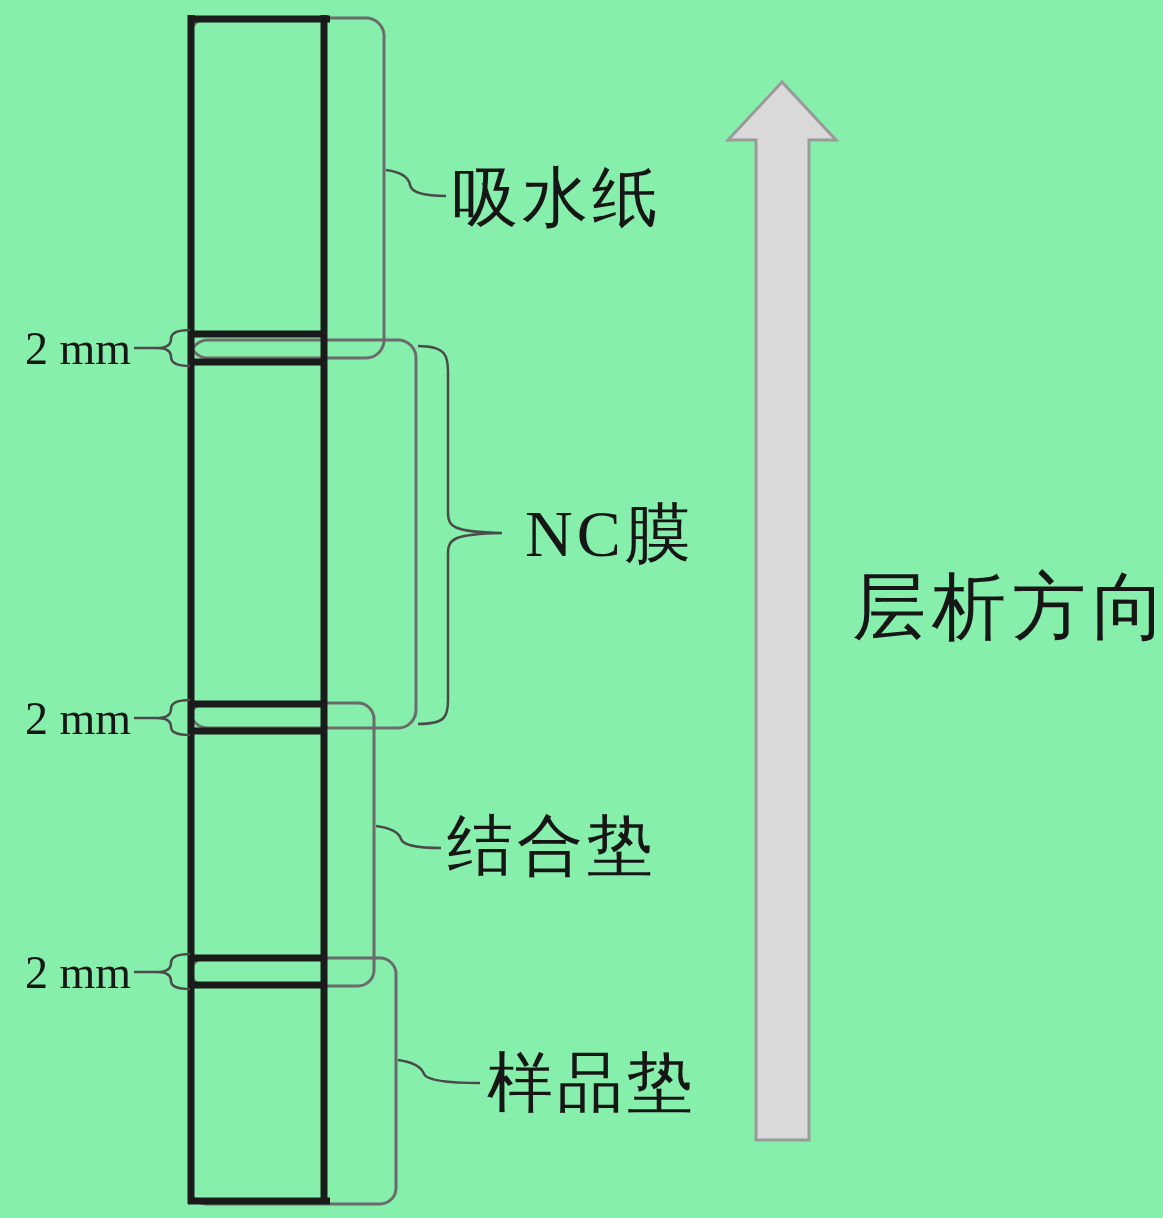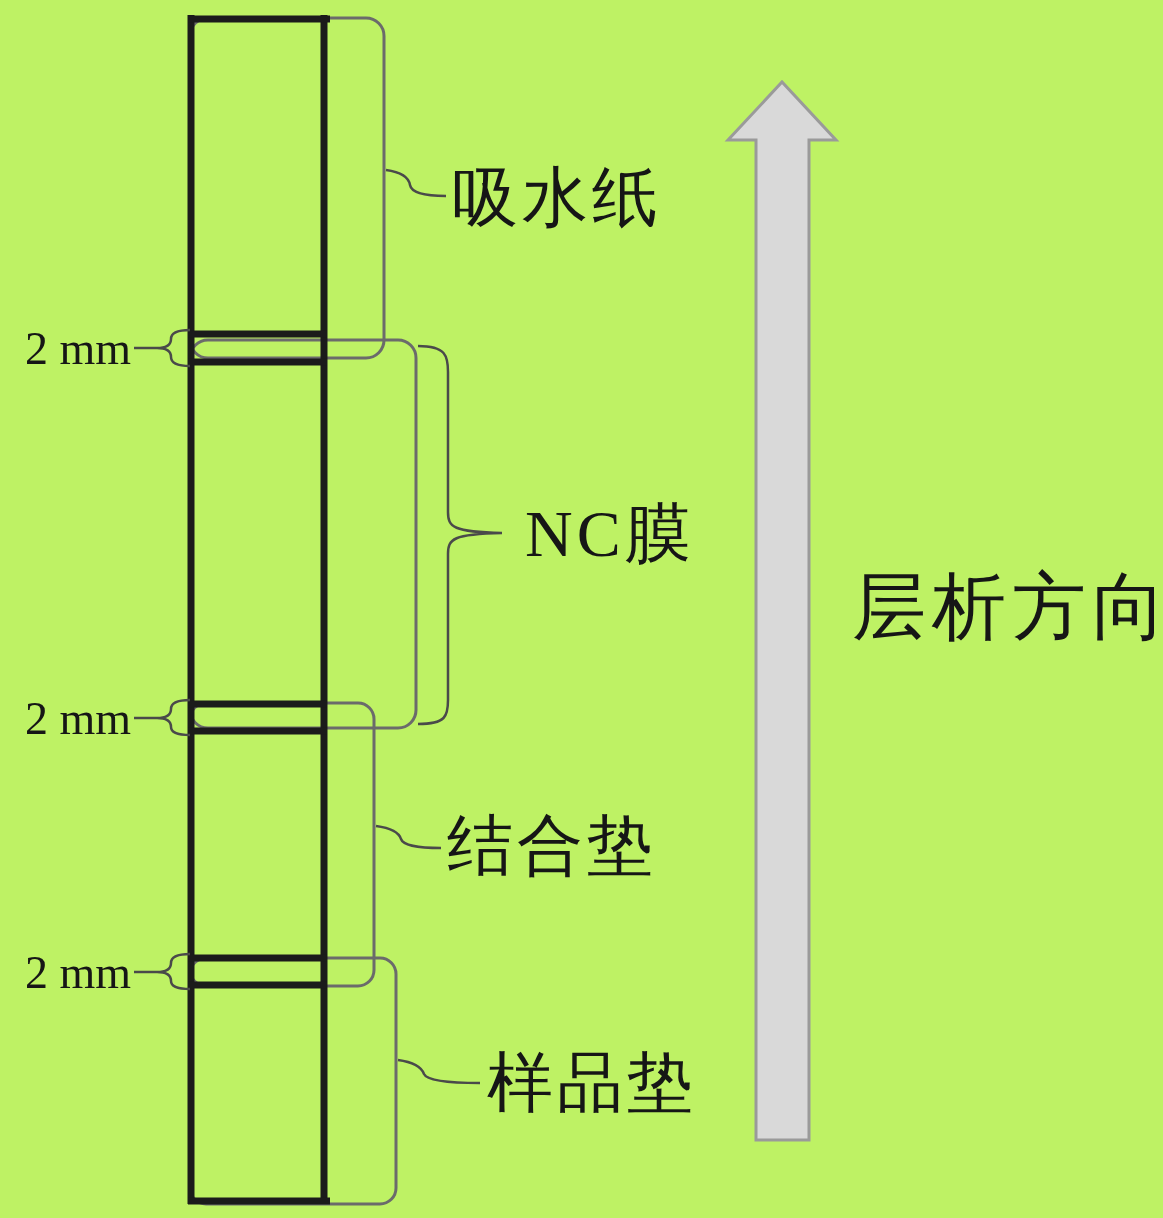--- a/index.html
+++ b/index.html
@@ -4,21 +4,21 @@
 <style>
   html, body {
     margin: 0;
     padding: 0;
     background: #ffffff;
   }
   .stage {
     position: relative;
     width: 1163px;
     height: 1218px;
-    background: #bef264;
+    background: #86efac;
     overflow: hidden;
   }
   svg { display: block; }
   text {
     font-family: "Liberation Serif", "DejaVu Serif", serif;
     fill: #161616;
   }
   .layer-label {
     font-size: 66px;
     letter-spacing: 4px;

